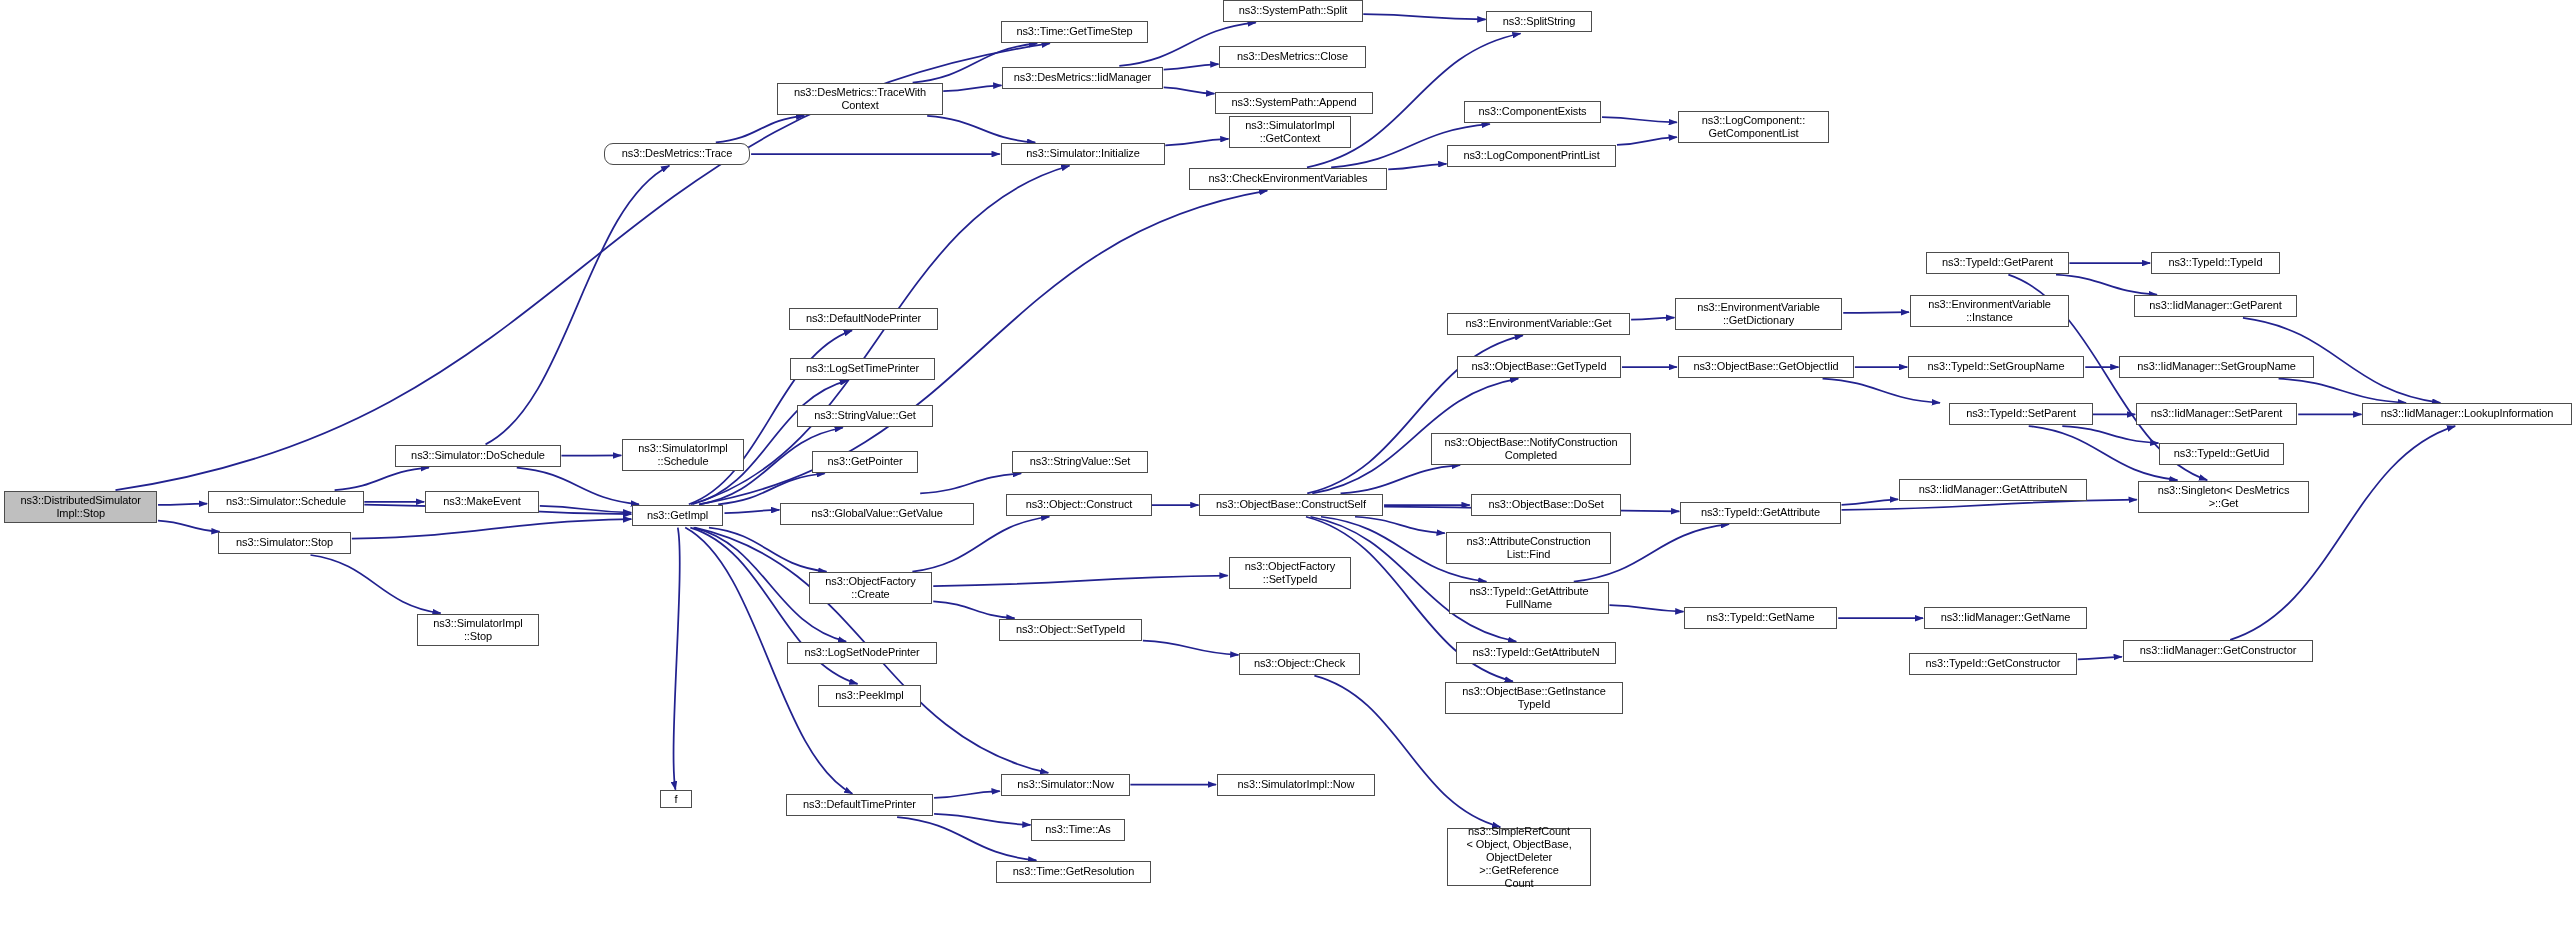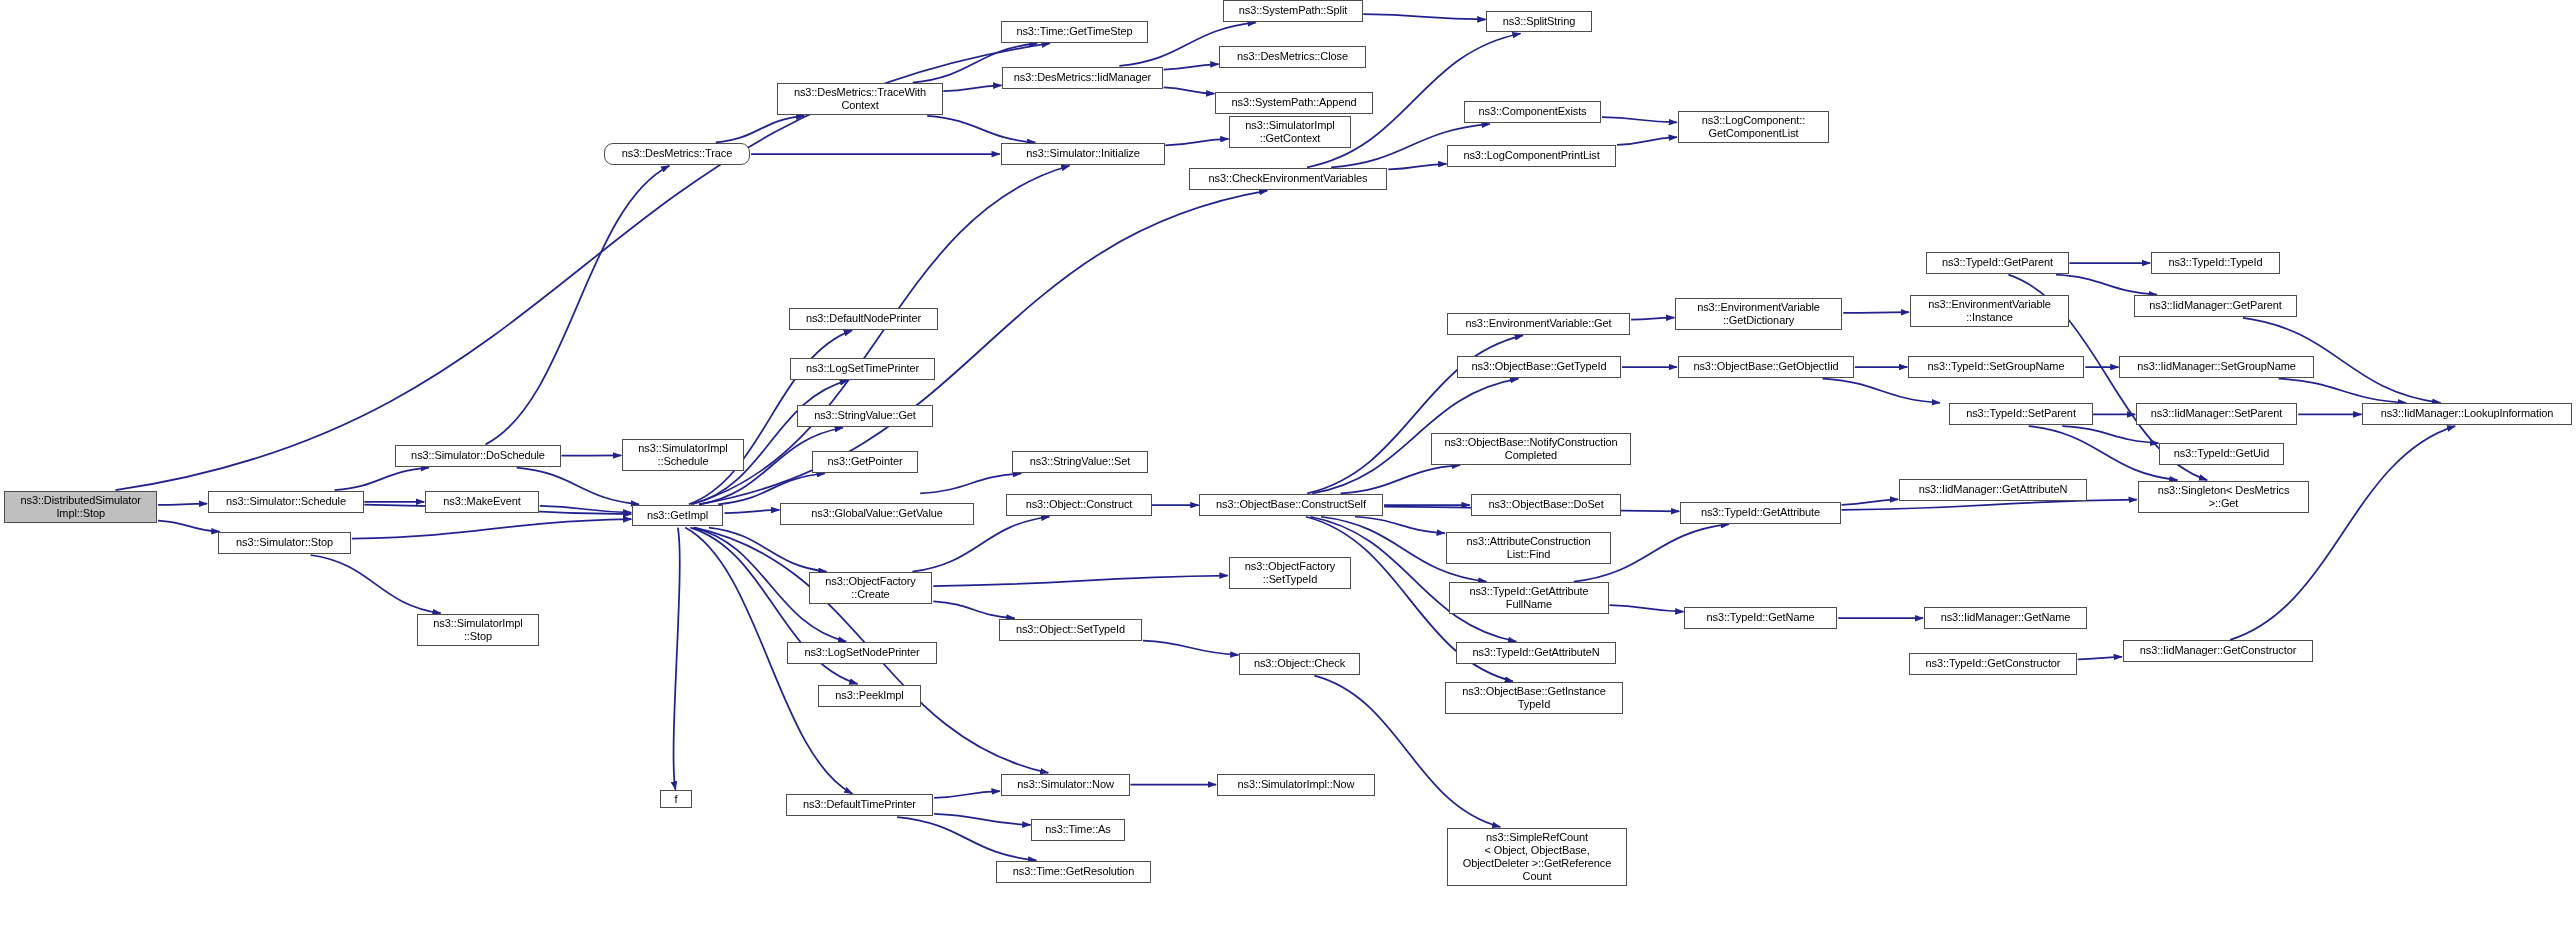--- a/index.html
+++ b/index.html
@@ -179,21 +179,21 @@
     <div class="node" style="left: 1431px; top: 433px; width: 200px; height: 32px;">ns3::ObjectBase::NotifyConstruction
 Completed</div>
     <div class="node" style="left: 1471px; top: 494px; width: 150px; height: 21.6px;">ns3::ObjectBase::DoSet</div>
     <div class="node" style="left: 1446px; top: 532px; width: 165px; height: 32px;">ns3::AttributeConstruction
 List::Find</div>
     <div class="node" style="left: 1449px; top: 582px; width: 160px; height: 32px;">ns3::TypeId::GetAttribute
 FullName</div>
     <div class="node" style="left: 1456px; top: 642px; width: 160px; height: 21.6px;">ns3::TypeId::GetAttributeN</div>
     <div class="node" style="left: 1445px; top: 682px; width: 178px; height: 32px;">ns3::ObjectBase::GetInstance
 TypeId</div>
-    <div class="node" style="left: 1447px; top: 828px; width: 180px; height: 58px;">ns3::SimpleRefCount
+    <div class="node" style="left: 1447px; top: 828px; width: 144px; height: 58px;">ns3::SimpleRefCount
 &lt; Object, ObjectBase,
 ObjectDeleter &gt;::GetReference
 Count</div>
     <div class="node" style="left: 1675px; top: 298px; width: 167px; height: 32px;">ns3::EnvironmentVariable
 ::GetDictionary</div>
     <div class="node" style="left: 1678px; top: 356px; width: 176px; height: 21.6px;">ns3::ObjectBase::GetObjectIid</div>
     <div class="node" style="left: 1680px; top: 502px; width: 161px; height: 21.6px;">ns3::TypeId::GetAttribute</div>
     <div class="node" style="left: 1684px; top: 607px; width: 153px; height: 21.6px;">ns3::TypeId::GetName</div>
     <div class="node" style="left: 1909px; top: 653px; width: 168px; height: 21.6px;">ns3::TypeId::GetConstructor</div>
     <div class="node" style="left: 1910px; top: 295px; width: 159px; height: 32px;">ns3::EnvironmentVariable

